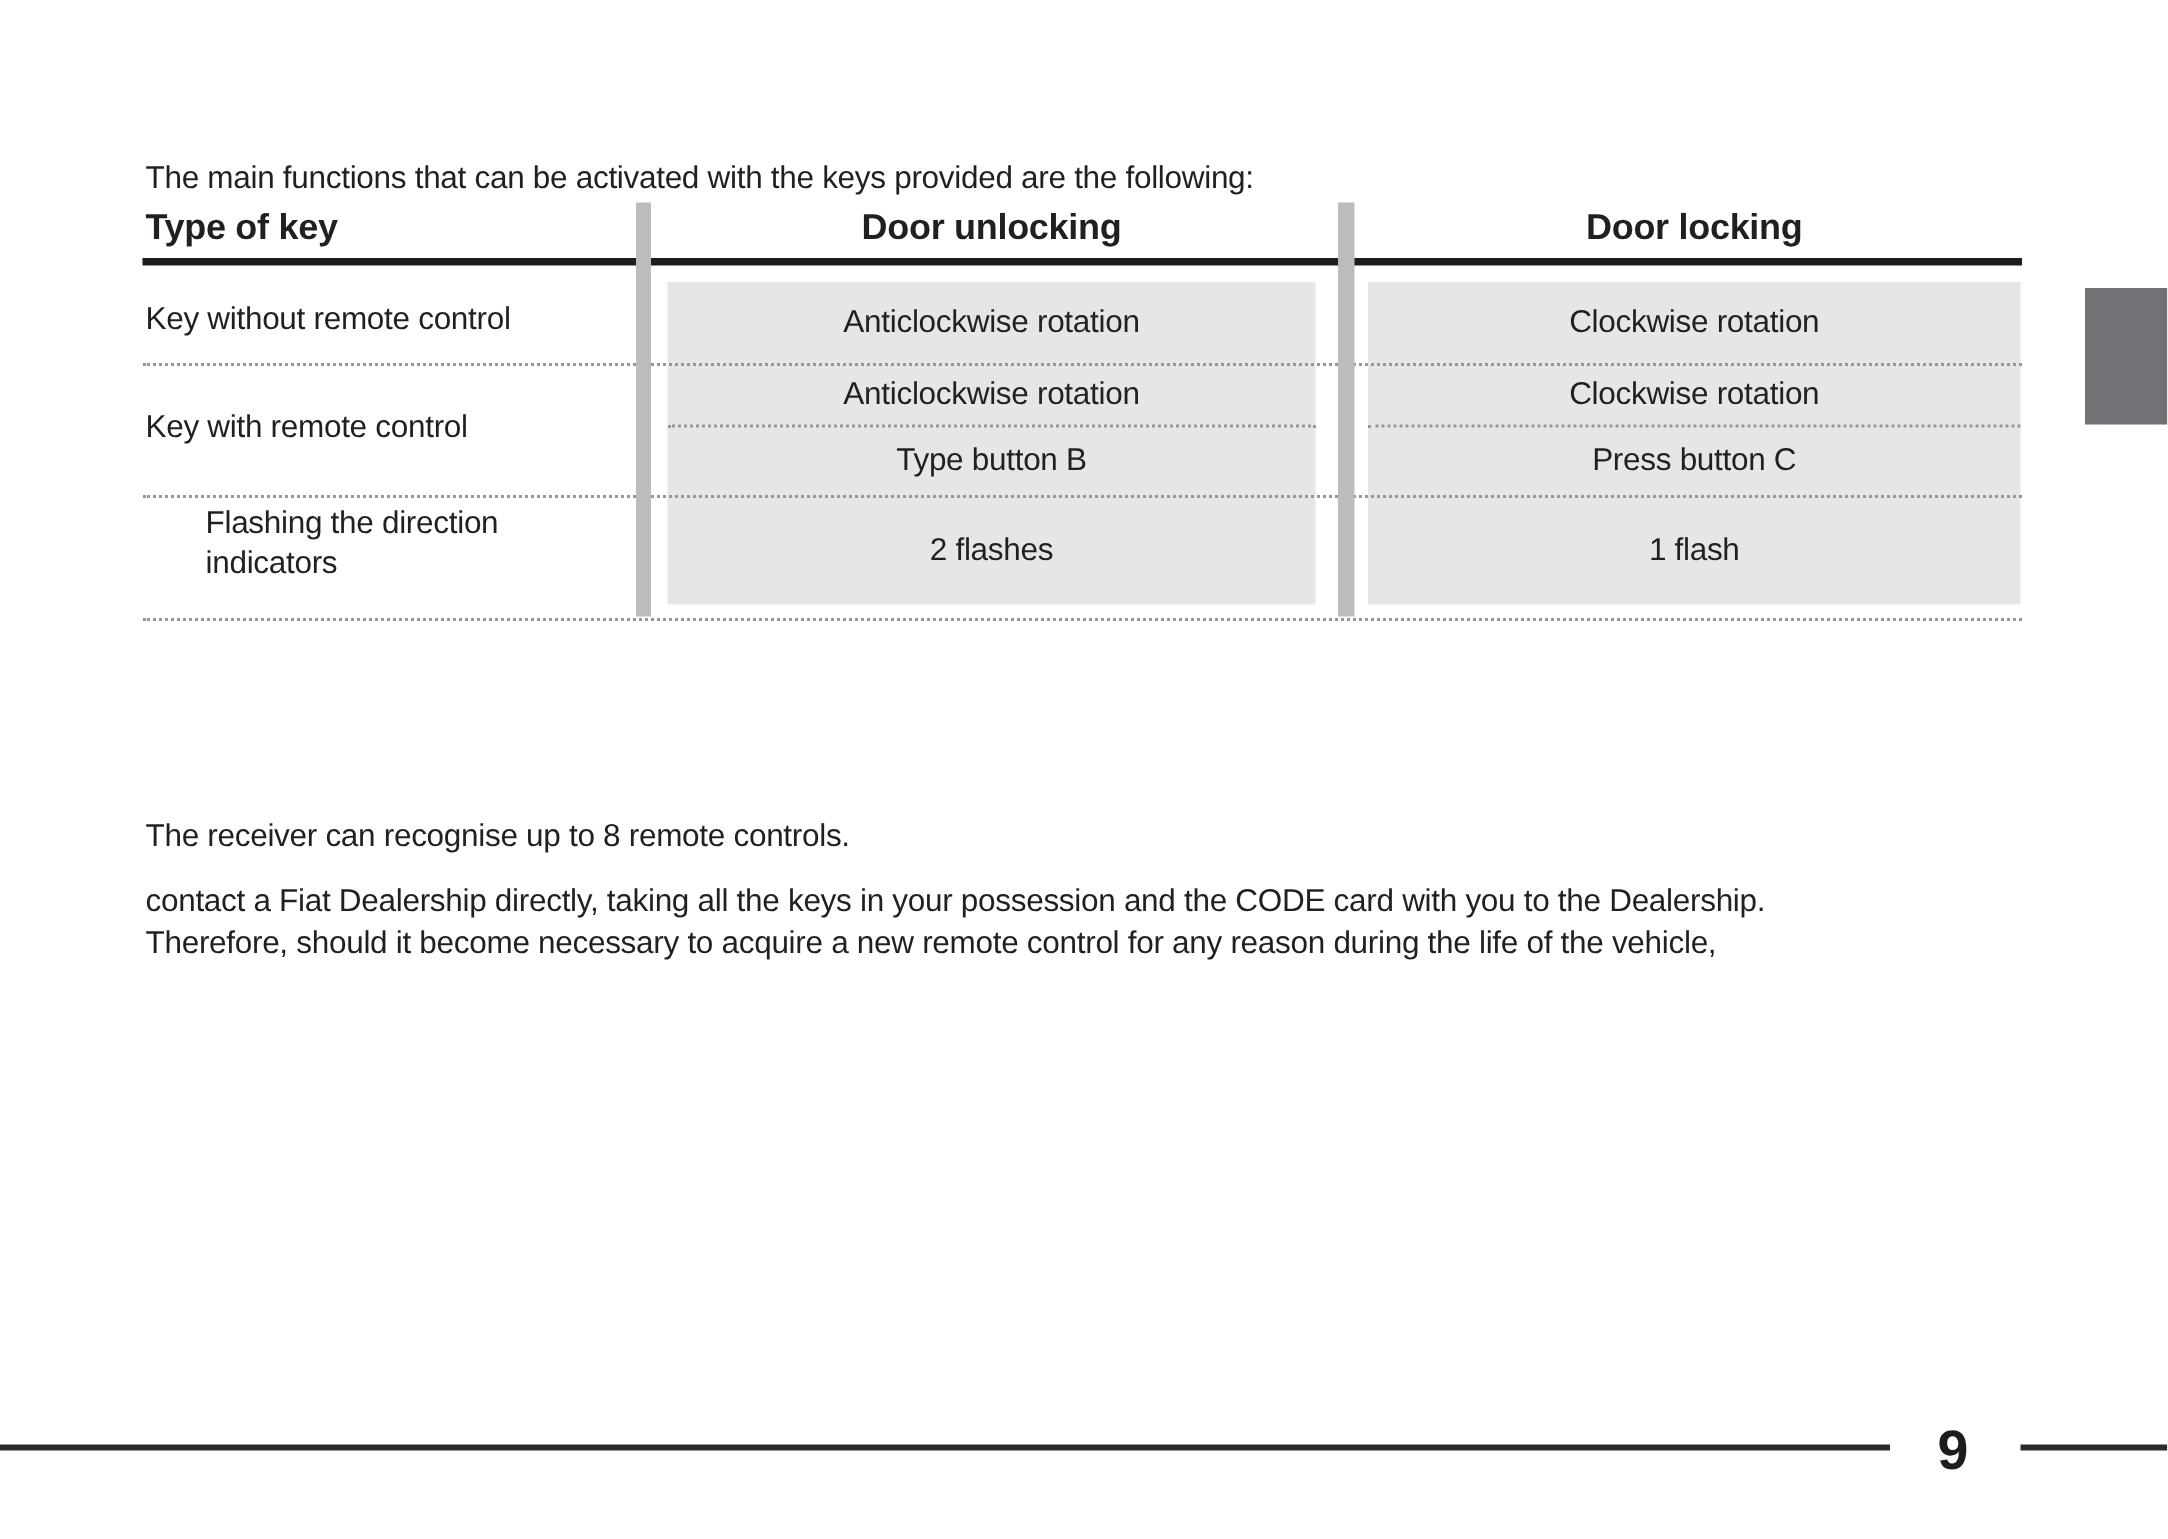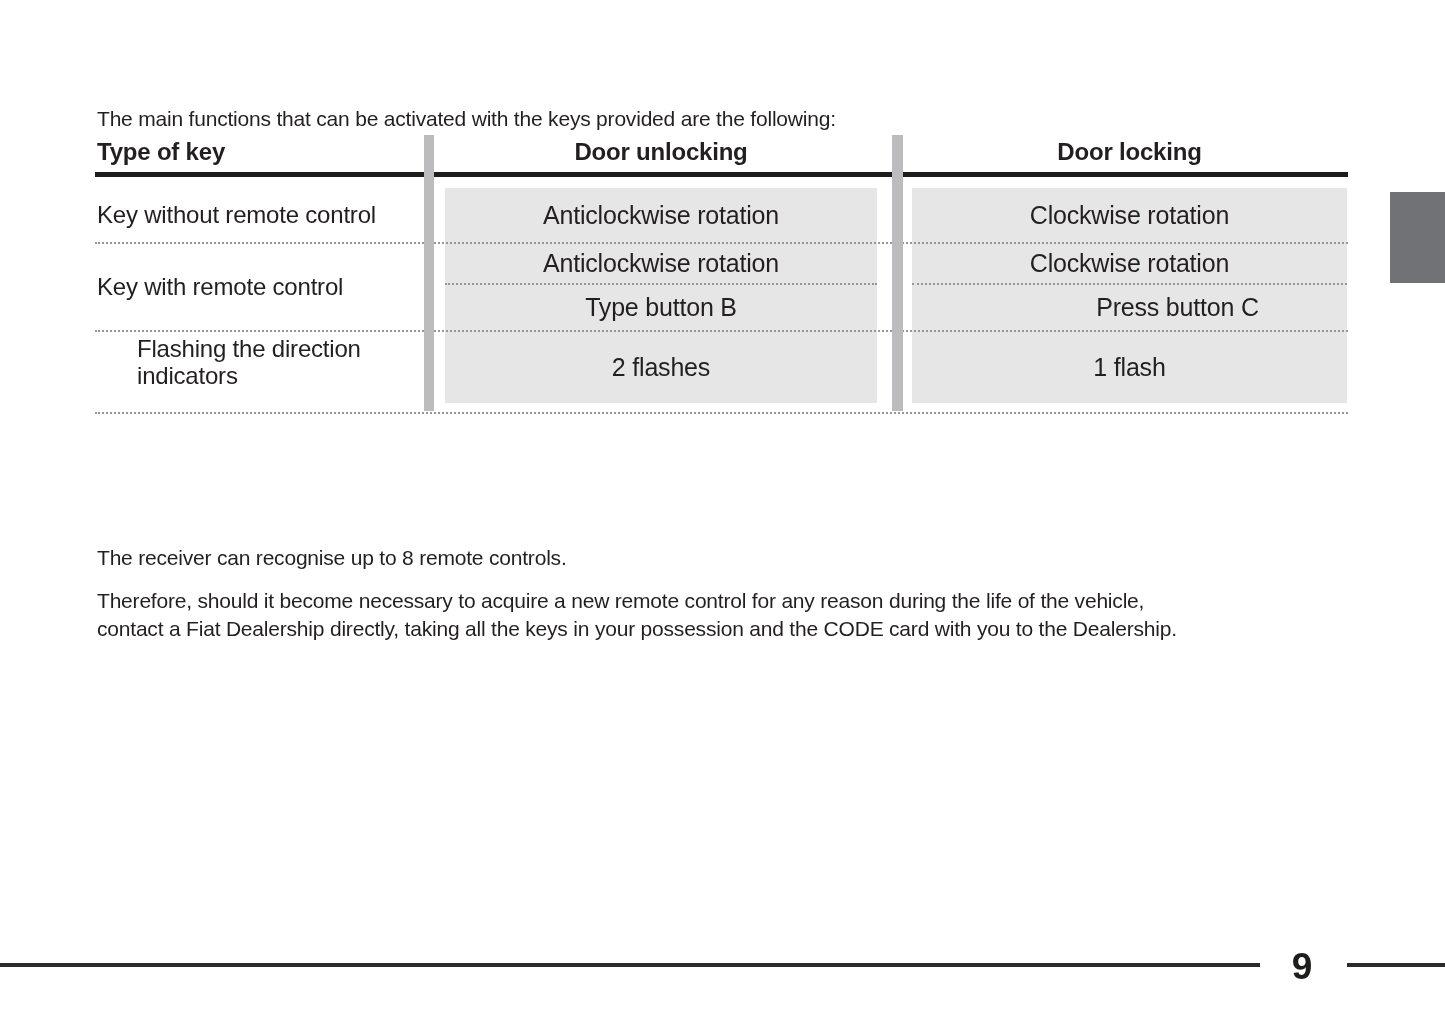--- a/index.html
+++ b/index.html
@@ -42,26 +42,26 @@
   .dotted {
     height: 0; border-top: 2px dotted #979797; z-index: 1;
   }
   .dotted.full { left: 95px; width: 1253px; }
   .vbar {
     top: 135px; height: 276px; width: 10px;
     background: #bbbcbe; z-index: 3;
   }
   .cell {
     display: flex; align-items: center; justify-content: center;
-    font-size: 25px; letter-spacing: -0.2px; z-index: 2;
+    font-size: 21px; letter-spacing: -0.2px; z-index: 2;
   }
   .cell.c2 { left: 445px; width: 432px; }
   .cell.c3 { left: 912px; width: 435px; }
   .row-label {
-    left: 97px; font-size: 24px; letter-spacing: -0.2px; z-index: 2;
+    left: 97px; font-size: 21px; letter-spacing: -0.2px; z-index: 2;
   }
   .row-label.wrap { width: 262px; line-height: 27px; }
 
   .chapter-tab {
     left: 1390px; top: 192px; width: 55px; height: 91px;
     background: #717275; z-index: 4;
   }
 
   
   .section-heading {
@@ -113,31 +113,31 @@
   <div class="abs vbar" style="left:892px; width:11px;"></div>
 
   <div class="abs row-label" style="top:201px;">Key without remote control</div>
   <div class="abs cell c2" style="top:188px; height:54px;">Anticlockwise rotation</div>
   <div class="abs cell c3" style="top:188px; height:54px;">Clockwise rotation</div>
 
   <div class="abs row-label" style="top:273px;">Key with remote control</div>
   <div class="abs cell c2" style="top:243px; height:40px;">Anticlockwise rotation</div>
   <div class="abs cell c3" style="top:243px; height:40px;">Clockwise rotation</div>
   <div class="abs cell c2" style="top:284px; height:46px;">Type button B</div>
-  <div class="abs cell c3" style="top:284px; height:46px;padding-left:48px;">Press button C</div>
+  <div class="abs cell c3" style="top:284px; height:46px;">Press button C</div>
 
   <div class="abs row-label wrap" style="top:335px;margin-left:40px;">Flashing the direction indicators</div>
   <div class="abs cell c2" style="top:331px; height:72px;">2 flashes</div>
   <div class="abs cell c3" style="top:331px; height:72px;">1 flash</div>
 
   <div class="abs chapter-tab"></div>
 
   <div class="abs para1">The receiver can recognise up to 8 remote controls.</div>
   <div class="abs para2">
+    <div>contact a Fiat Dealership directly, taking all the keys in your possession and the CODE card with you to the Dealership.</div>
     <div>Therefore, should it become necessary to acquire a new remote control for any reason during the life of the vehicle,</div>
-    <div>contact a Fiat Dealership directly, taking all the keys in your possession and the CODE card with you to the Dealership.</div>
   </div>
 
   <div class="abs footer-rule left"></div>
   <div class="abs footer-rule right"></div>
   <div class="abs page-number">9</div>
 
 </div>
 
 </body></html>

